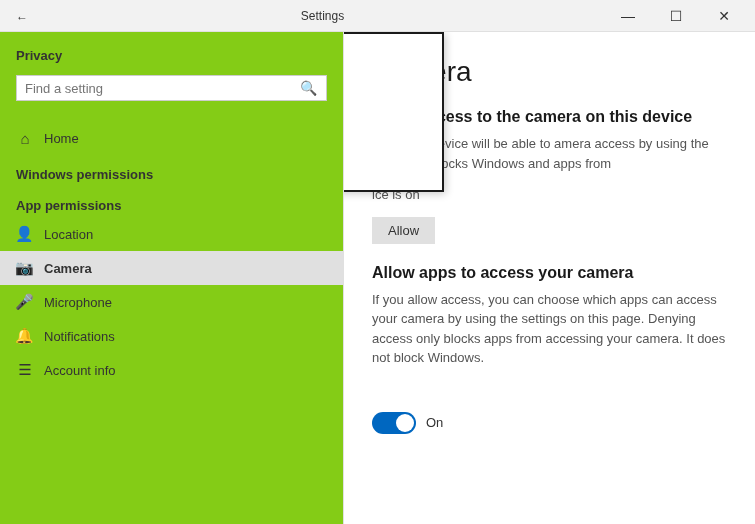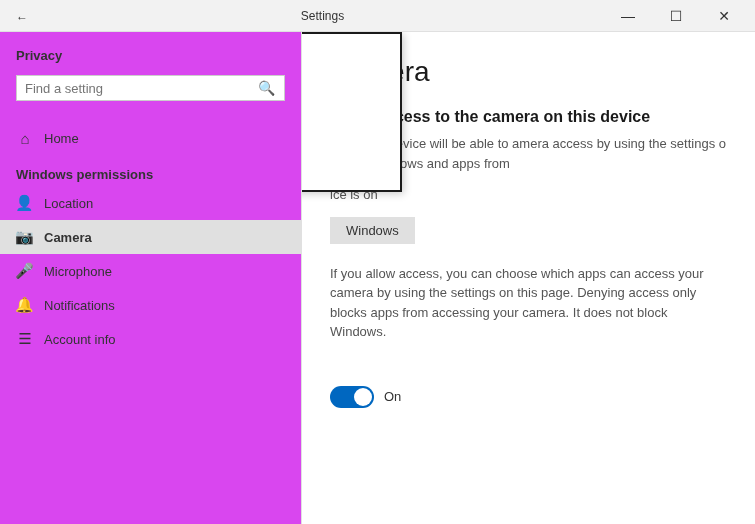--- a/index.html
+++ b/index.html
@@ -58,22 +58,22 @@
 
     
     .app-body {
       display: flex;
       flex: 1;
       overflow: hidden;
     }
 
     
     .sidebar {
-      width: 302px;
-      background: #d946ef;
+      width: 344px;
+      background: #84cc16;
       display: flex;
       flex-direction: column;
       flex-shrink: 0;
       overflow-y: auto;
       border-right: 1px solid #e0e0e0;
     }
 
     .sidebar-header {
       padding: 16px 16px 8px 16px;
     }
@@ -260,20 +260,21 @@
       </div>
     </div>
 
     <div class="sidebar-item">
       <span class="sidebar-icon">⌂</span>
       <span>Home</span>
     </div>
 
     <div class="sidebar-section-label">Windows permissions</div>
 
+    <div class="sidebar-section-label">App permissions</div>
 
     <div class="sidebar-item">
       <span class="sidebar-icon">👤</span>
       <span>Location</span>
     </div>
 
     <div class="sidebar-item active">
       <span class="sidebar-icon">📷</span>
       <span>Camera</span>
     </div>
@@ -310,22 +311,23 @@
     <div class="section-heading">Allow access to the camera on this device</div>
     <div class="section-text">
       <span>using this device will be able to
 amera access by using the settings o
 blocks Windows and apps from</span>
     </div>
     <div class="section-text">
       <span>ice is on</span>
     </div>
 
-    <button class="change-btn">Windows</button>
-
+    <button class="change-btn">Allow</button>
+
+    <div class="section-heading">Allow apps to access your camera</div>
     <div class="section-text">If you allow access, you can choose which apps can access your camera by using the settings on this page. Denying access only blocks apps from accessing your camera. It does not block Windows.</div>
 
     <div class="toggle-row">
       <div class="toggle on">
         <div class="toggle-knob"></div>
       </div>
       <span class="toggle-label">On</span>
     </div>
 
   </div>

